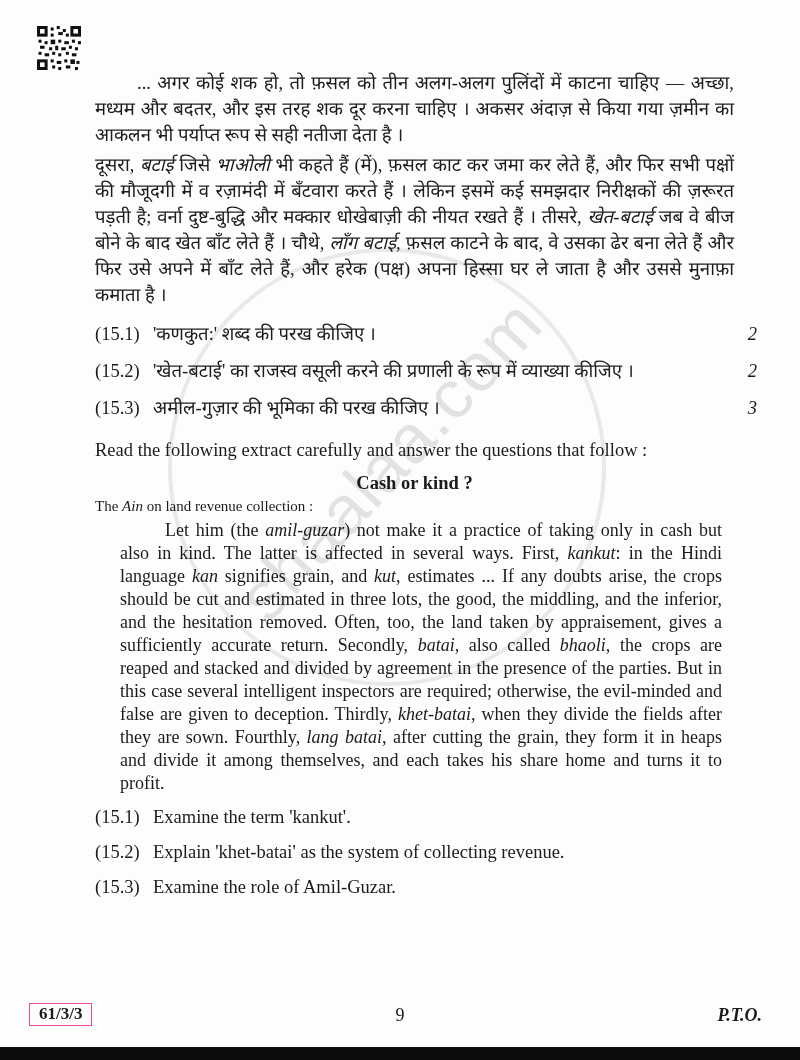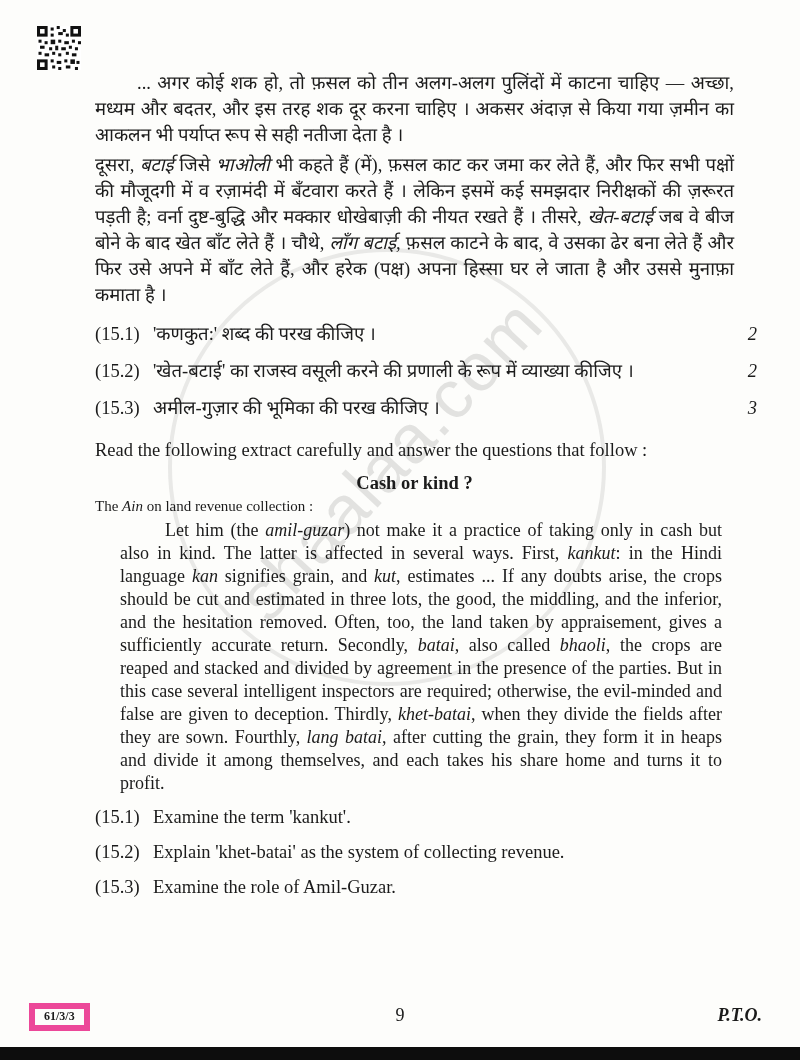--- a/index.html
+++ b/index.html
@@ -51,22 +51,22 @@
   }
   .extract-sub { margin-top:4px; font-size:15px; }
   .extract-body {
     margin-top:4px; margin-left:25px; margin-right:35px;
     font-size:18px; line-height:23px; text-align:justify; text-indent:45px;
   }
   .eng-questions { margin-top:8px; }
   .eng-questions .qrow { font-size:18.5px; margin-top:10px; }
   .footer-code {
     position:absolute; left:29px; top:1003px; z-index:2;
-    border:6px solid #ec4899; padding:0 9px 1px 9px;
-    font-size:12px; font-weight:bold;
+    border:1px solid #ec4899; padding:0 9px 1px 9px;
+    font-size:17px; font-weight:bold;
   }
   .footer-page {
     position:absolute; left:0; right:0; top:1005px; z-index:2;
     text-align:center; font-size:18px;
   }
   .footer-pto {
     position:absolute; right:38px; top:1005px; z-index:2;
     font-size:18px; font-weight:bold;font-style:italic;
   }
   .visit-note {

